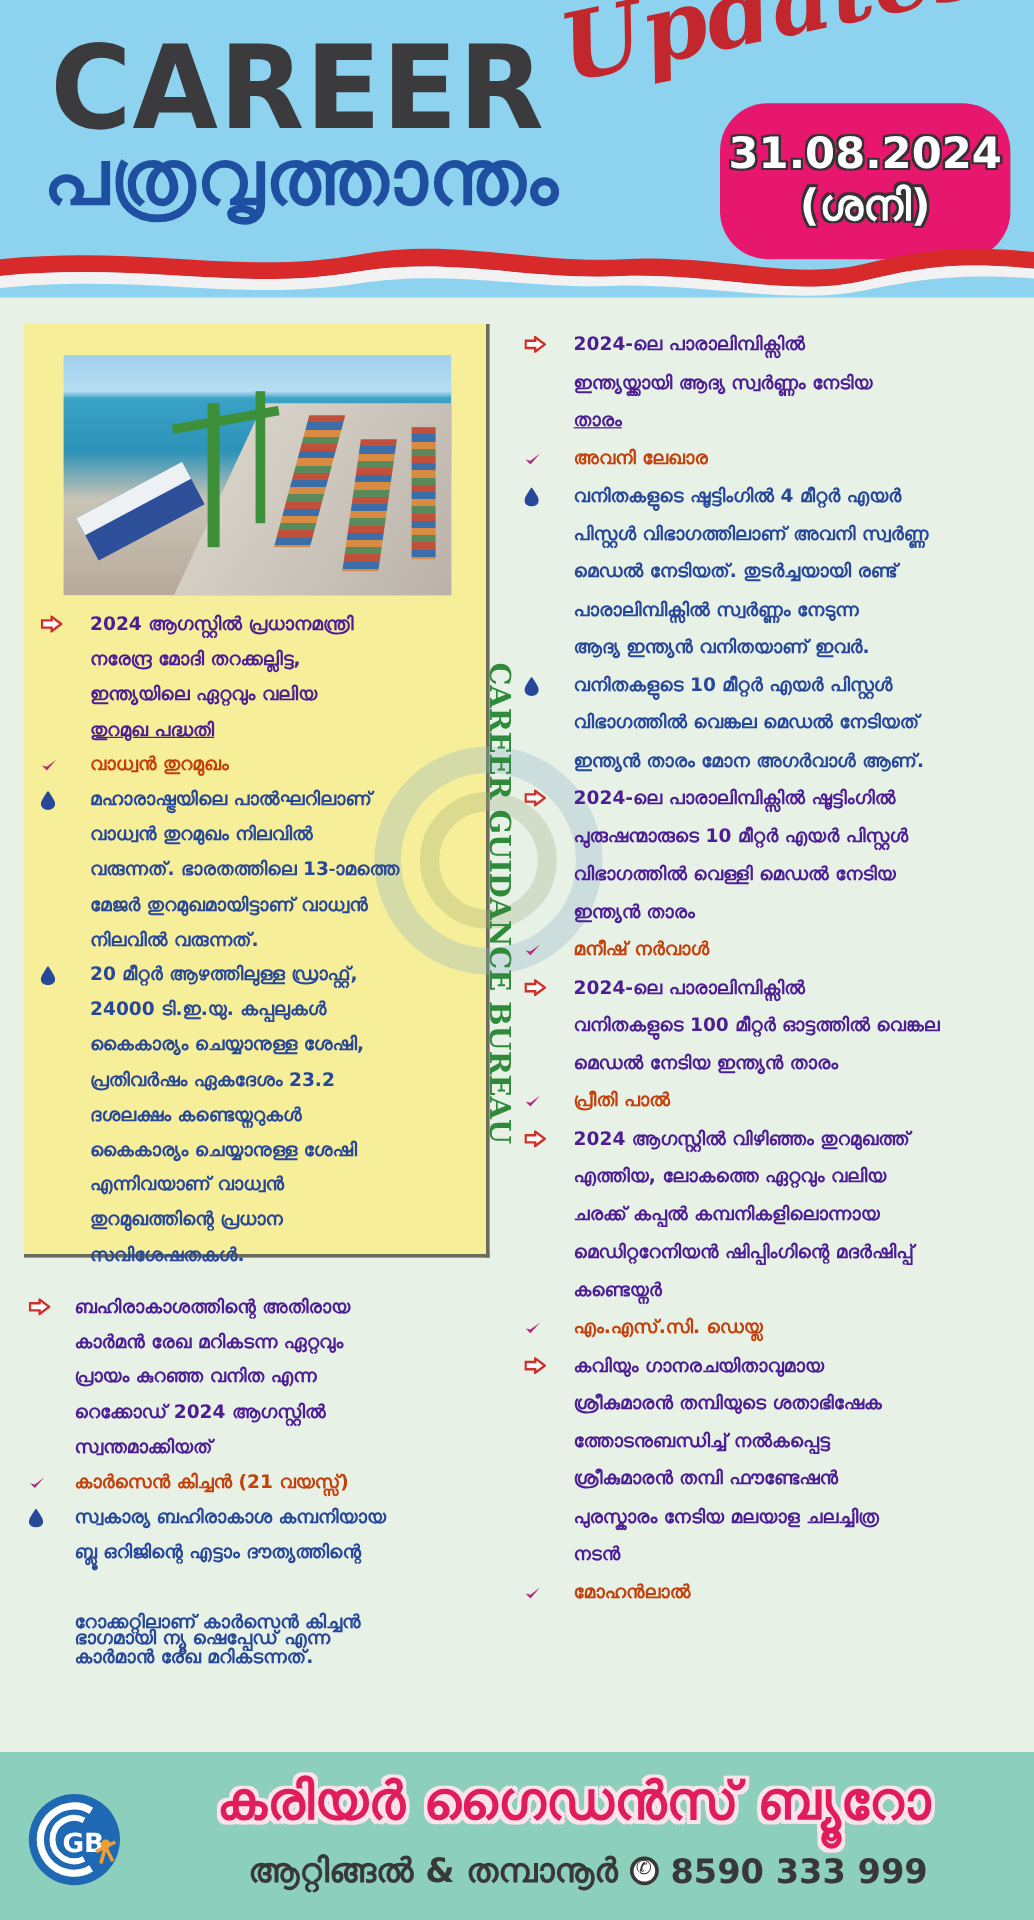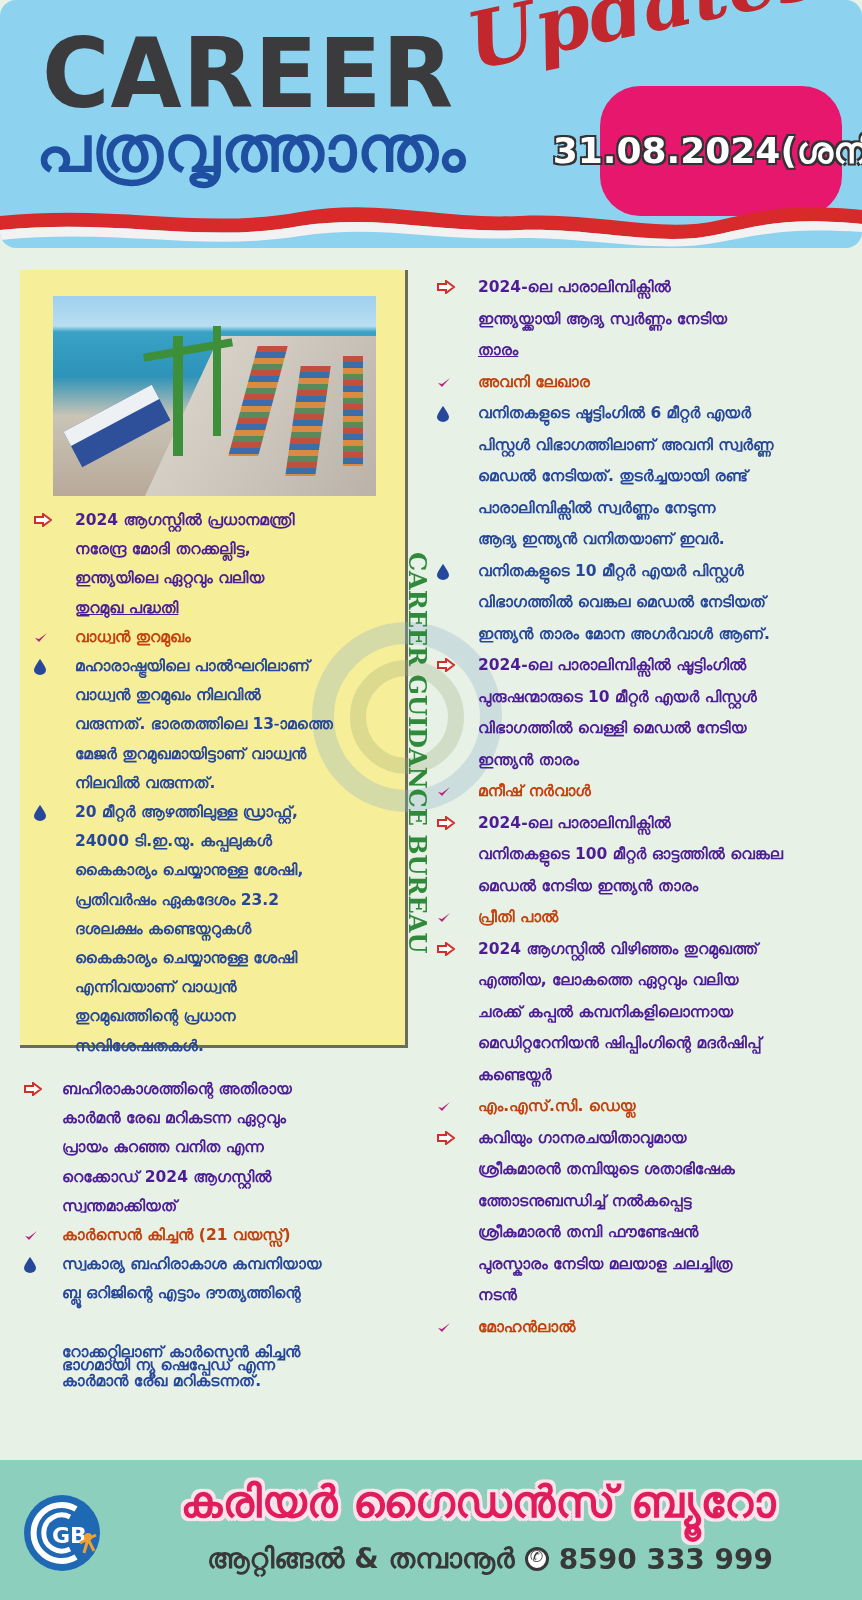--- a/index.html
+++ b/index.html
@@ -7,21 +7,20 @@
   body {
     font-family: "DejaVu Sans", sans-serif;
     background: #e8f1e6;
     position: relative;
   }
   
   .header {
     position: absolute; left: 0; top: 0; width: 862px; height: 248px;
     background: #8dd3f0;
     overflow: hidden;
-    border-radius: 16px;
   }
   .career-word {
     position: absolute; left: 42px; top: 20px;
     font-family: "DejaVu Sans", sans-serif;
     font-weight: 900; font-size: 92px; letter-spacing: 1px;
     color: #3b3b3d;
     transform: scaleY(1.05);
   }
   .updates-word {
     position: absolute; left: 478px; top: -4px;
@@ -30,21 +29,21 @@
     transform: rotate(-12deg); transform-origin: left bottom;
   }
   .mal-title {
     position: absolute; left: 36px; top: 112px;
     font-weight: 900; font-size: 64px; color: #1f4fa0;
     letter-spacing: 1px;
   }
   .date-badge {
     position: absolute; left: 600px; top: 86px; width: 242px; height: 130px;
     background: #e8176e; border-radius: 40px;
-    display: flex; flex-direction: row; align-items: center; justify-content: center;
+    display: flex; flex-direction: column; align-items: center; justify-content: center;
     color: #ffffff; font-weight: bold;
     text-shadow: -2px -2px 0 #333, 2px -2px 0 #333, -2px 2px 0 #333, 2px 2px 0 #333;
   }
   .date-badge .d1 { font-size: 36px; line-height: 42px; }
   .date-badge .d2 { font-size: 36px; line-height: 44px; }
   .ribbon { position: absolute; left: 0; top: 190px; width: 862px; height: 58px; }
 
   
   .yellow-box {
     position: absolute; left: 20px; top: 270px; width: 388px; height: 778px;
@@ -247,21 +246,21 @@
     <div class="item">
       <span class="icon" style="left: 437px; top: 374.5px;"><svg width="14" height="12" viewBox="0 0 14 12">
           <path d="M1,6 L5,10 L13,1 L5,7 Z" fill="#b5267e"></path>
         </svg></span>
       <div class="txt c-mag" style="left: 478px; top: 366.5px; white-space: nowrap;">അവനി ലേഖാര</div>
     </div>
     <div class="item">
       <span class="icon" style="left: 437px; top: 406px;"><svg width="12" height="16" viewBox="0 0 12 16">
           <path d="M6,0 C6,0 0,8 0,11 A6,5 0 0,0 12,11 C12,8 6,0 6,0 Z" fill="#27489a"></path>
         </svg></span>
-      <div class="txt c-blue" style="left: 478px; top: 398px; white-space: nowrap;">വനിതകളുടെ ഷൂട്ടിംഗിൽ 6 മീറ്റർ എയർ</div>
+      <div class="txt c-blue" style="left: 478px; top: 398px; white-space: nowrap;">വനിതകളുടെ ഷൂട്ടിംഗിൽ 4 മീറ്റർ എയർ</div>
       <div class="txt c-blue" style="left: 478px; top: 429.5px; white-space: nowrap;">പിസ്റ്റൾ വിഭാഗത്തിലാണ് അവനി സ്വർണ്ണ</div>
       <div class="txt c-blue" style="left: 478px; top: 461px; white-space: nowrap;">മെഡൽ നേടിയത്. തുടർച്ചയായി രണ്ട്</div>
       <div class="txt c-blue" style="left: 478px; top: 492.5px; white-space: nowrap;">പാരാലിമ്പിക്സിൽ സ്വർണ്ണം നേടുന്ന</div>
       <div class="txt c-blue" style="left: 478px; top: 524px; white-space: nowrap;">ആദ്യ ഇന്ത്യൻ വനിതയാണ് ഇവർ.</div>
     </div>
     <div class="item">
       <span class="icon" style="left: 437px; top: 563.5px;"><svg width="12" height="16" viewBox="0 0 12 16">
           <path d="M6,0 C6,0 0,8 0,11 A6,5 0 0,0 12,11 C12,8 6,0 6,0 Z" fill="#27489a"></path>
         </svg></span>
       <div class="txt c-blue" style="left: 478px; top: 555.5px; white-space: nowrap;">വനിതകളുടെ 10 മീറ്റർ എയർ പിസ്റ്റൾ</div>

